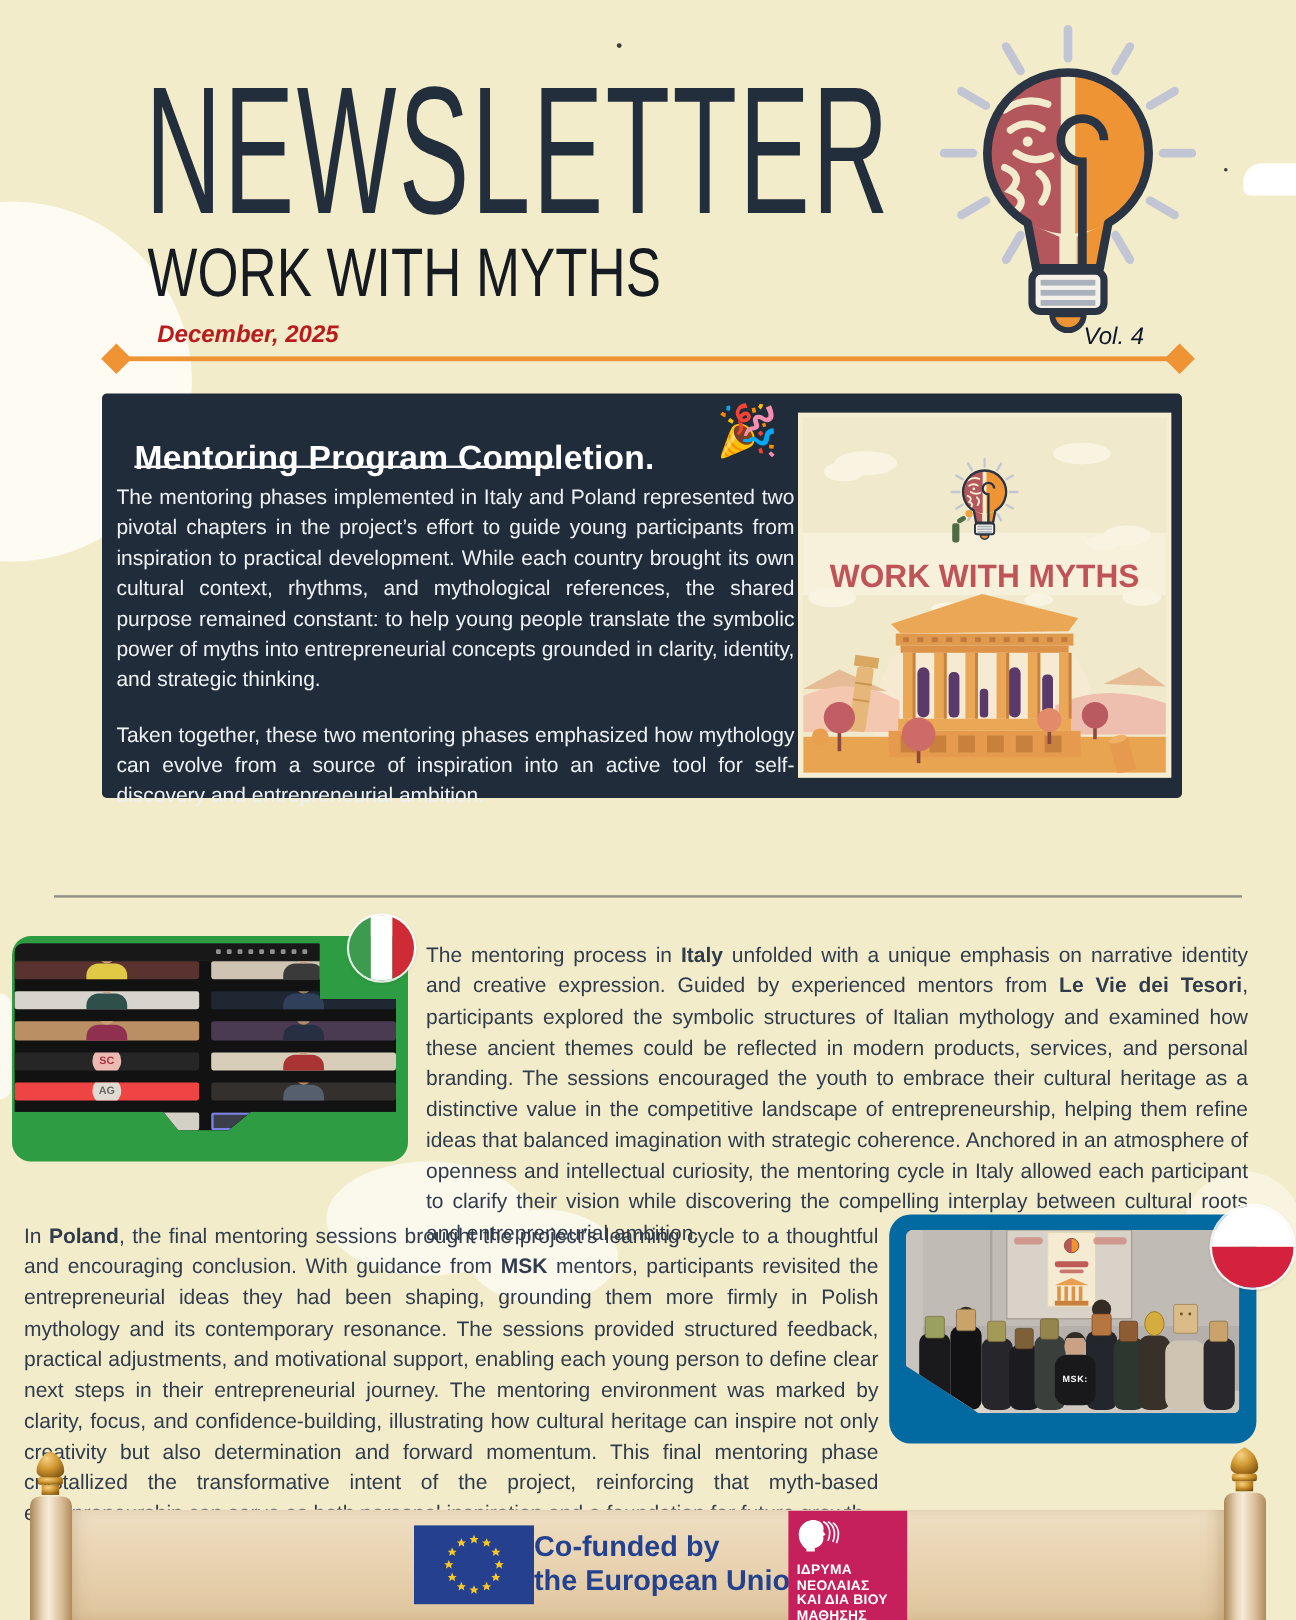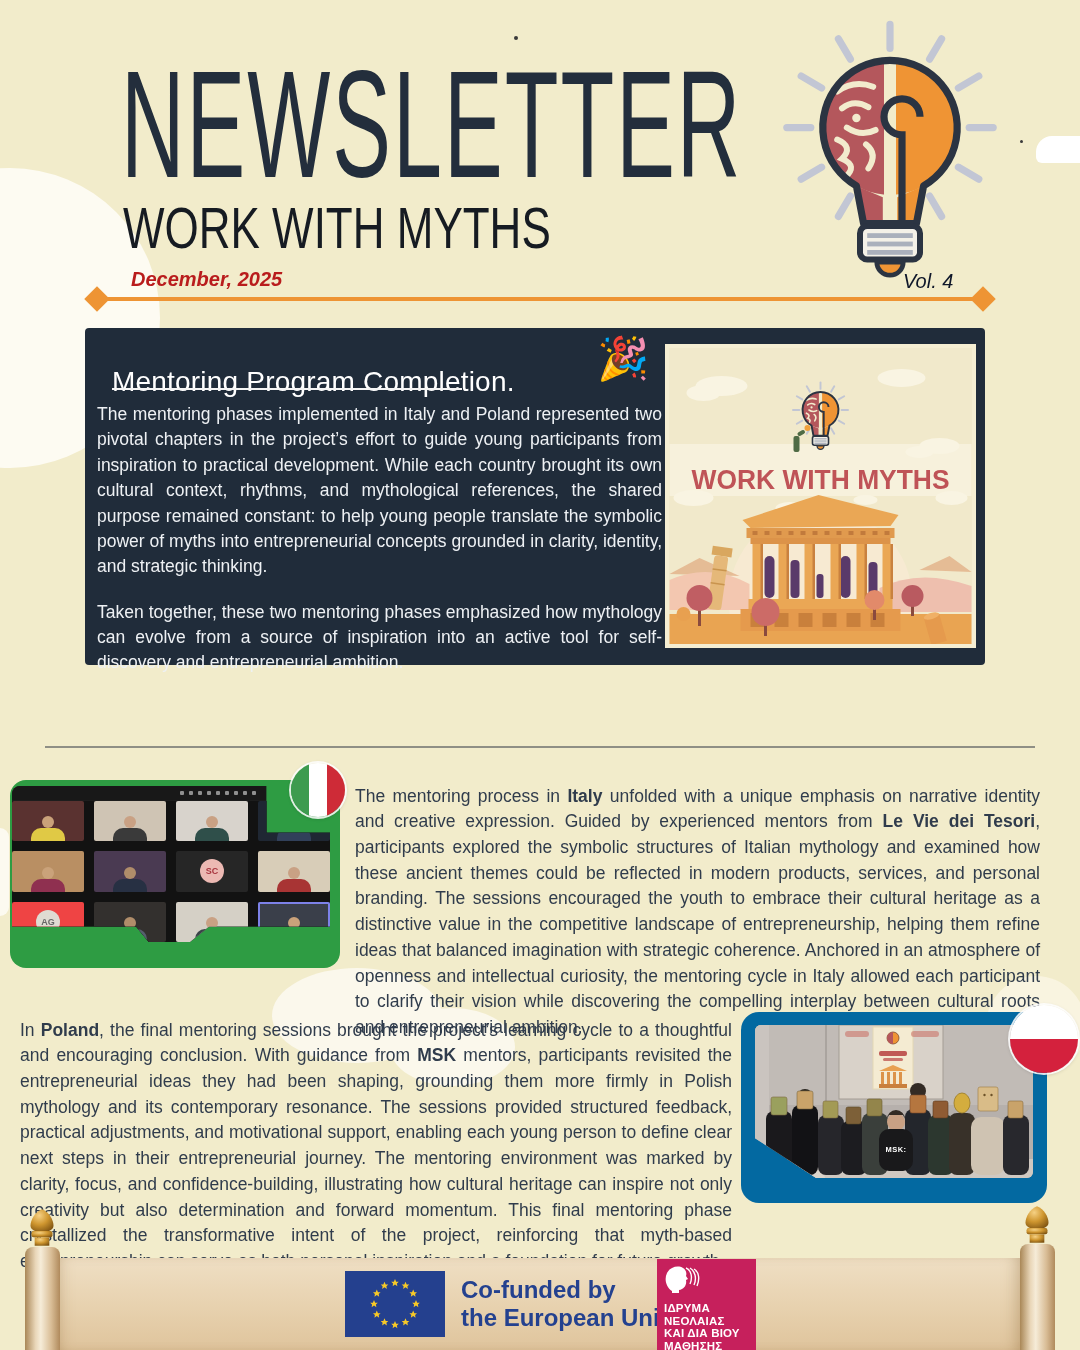--- a/index.html
+++ b/index.html
@@ -28,41 +28,41 @@
     transform:scaleY(1.3);transform-origin:left top;line-height:1;white-space:nowrap}
   .nl-date{position:absolute;left:131px;top:268px;font-size:20px;font-style:italic;font-weight:600;color:#b91c1c}
   .nl-vol{position:absolute;left:903px;top:270px;font-size:20px;font-style:italic;color:#0f172a}
   .divider{position:absolute;left:97px;top:297px;width:886px;height:4px;background:var(--accent)}
   .divider .dm{position:absolute;top:-7px;width:18px;height:18px;background:var(--accent);transform:rotate(45deg)}
   .divider .dm.l{left:-9px}.divider .dm.r{right:-9px}
   .logo-bulb{position:absolute;left:776px;top:5px}
 
   
   .dark-box{position:absolute;left:85px;top:328px;width:900px;height:337px;background:var(--navy);border-radius:4px}
-  .db-head{position:absolute;left:27px;top:15px;font-size:28px;font-weight:normal;color:#ffffff;letter-spacing:.2px}
+  .db-head{position:absolute;left:27px;top:15px;font-size:28px;font-weight:bold;color:#ffffff;letter-spacing:.2px}
   .db-underline{position:absolute;left:27px;top:60px;width:350px;height:2px;background:#f5f5f5}
   .db-emoji{position:absolute;left:512px;top:6px;font-size:42px}
   .db-text{position:absolute;left:12px;top:74px;width:565px;color:#eef1f4;font-size:17.5px;line-height:1.45;text-align:justify}
   .db-text p{margin:0 0 20px 0}
   .illus-frame{position:absolute;left:580px;top:16px;width:311px;height:304px;border:4px solid #f5eed2;background:#f1e9cb}
 
   
   .sec-head{position:absolute;left:0;top:676px;width:1080px;text-align:center;color:var(--accent);font-weight:bold}
   .sec-head .l1{font-size:28px;line-height:1.2}
   .sec-head .l2{font-size:29px;line-height:1.3}
   .sec-rule{position:absolute;left:45px;top:746px;width:990px;height:2px;background:#8f8f85}
 
   
   .italy-text{position:absolute;left:355px;top:766px;width:685px;font-size:17.5px;line-height:1.47;color:var(--text);text-align:justify}
   .green-frame{position:absolute;left:10px;top:780px;width:330px;height:188px;background:var(--green);border-radius:16px}
   .zoom-shot{position:absolute;left:2px;top:6px;width:318px;height:156px;background:#1d1d1d;border-radius:8px;
     clip-path:polygon(0 0,80% 0,80% 30%,100% 30%,100% 90%,62% 90%,56% 100%,43% 100%,39% 90%,0 90%)}
   .ztb{position:absolute;top:0;left:0;width:80%;height:14px;background:#181818;display:flex;justify-content:flex-end;align-items:center;gap:5px;padding:0 10px;border-radius:8px 0 0 0}
   .ztb i{width:4px;height:4px;background:#8f8f8f;border-radius:1px}
-  .zgrid{position:absolute;left:0;top:15px;width:100%;height:141px;display:grid;grid-template-columns:repeat(4,1fr);grid-auto-rows:1fr;gap:10px;background:#121212}
+  .zgrid{position:absolute;left:0;top:15px;width:100%;height:141px;display:grid;grid-template-columns:repeat(2,1fr);grid-auto-rows:1fr;gap:10px;background:#121212}
   .tile{position:relative;overflow:hidden;display:flex;align-items:center;justify-content:center;border-radius:2px}
   .tile .avatar{width:24px;height:24px;border-radius:50%;display:flex;align-items:center;justify-content:center;font-size:9px;font-weight:bold}
   .tile i.p{position:absolute;left:50%;bottom:-2px;transform:translateX(-50%);width:34px;height:15px;border-radius:10px 10px 0 0;background:var(--shirt,#555)}
   .tile i.p::before{content:"";position:absolute;left:50%;top:-12px;transform:translateX(-50%);width:12px;height:12px;border-radius:50%;background:var(--skin,#c9a184)}
   .flag{position:absolute;border-radius:50%;box-shadow:0 0 0 2px rgba(255,255,255,.85),0 1px 4px rgba(0,0,0,.25);overflow:hidden}
   .flag-it{left:281px;top:-17px;width:54px;height:54px;display:flex}
   .flag-it span{flex:1}
   .flag-pl{left:1010px;top:1005px;width:68px;height:68px}
   .flag-pl .t{position:absolute;left:0;top:0;right:0;height:50%;background:#ffffff}
   .flag-pl .b{position:absolute;left:0;bottom:0;right:0;height:50%;background:var(--poland_red)}
@@ -75,21 +75,21 @@
 
   
   .scroll-paper{position:absolute;left:54px;top:1258px;width:968px;height:92px;
     background:linear-gradient(180deg,#efdfc4,#e7d1ae 55%,#dfc49c);
     box-shadow:inset 14px 0 16px -10px rgba(120,80,30,.35),inset -14px 0 16px -10px rgba(120,80,30,.35)}
   .roller{position:absolute;width:35px;background:linear-gradient(90deg,#a98757,#e9d6b8 30%,#f6ecd8 45%,#d9bd96 75%,#b08a5c);border-radius:8px 8px 0 0}
   .roller.rl{left:25px;top:1247px;height:103px}
   .roller.rr{left:1020px;top:1244px;height:106px}
   .finial{position:absolute}
   .fin-l{left:19px;top:1208px}.fin-r{left:1014px;top:1205px}
-  .eu-block{position:absolute;left:345px;top:1271px;display:flex;align-items:center;gap:16px}
+  .eu-block{position:absolute;left:345px;top:1271px;display:flex;align-items:center;gap:0}
   .eu-text{color:var(--eu_blue);font-weight:bold;font-size:24px;line-height:1.18}
   .gr-logo{position:absolute;left:657px;top:1259px;width:99px;height:91px;background:var(--magenta);padding:6px 7px}
   .gr-lines{color:#fff;font-weight:bold;font-size:11.5px;line-height:1.1;letter-spacing:.2px;margin-top:3px}
 </style>
 </head>
 <body>
 
 <svg width="0" height="0" style="position:absolute" aria-hidden="true">
   <defs>
     <g id="bulb">

